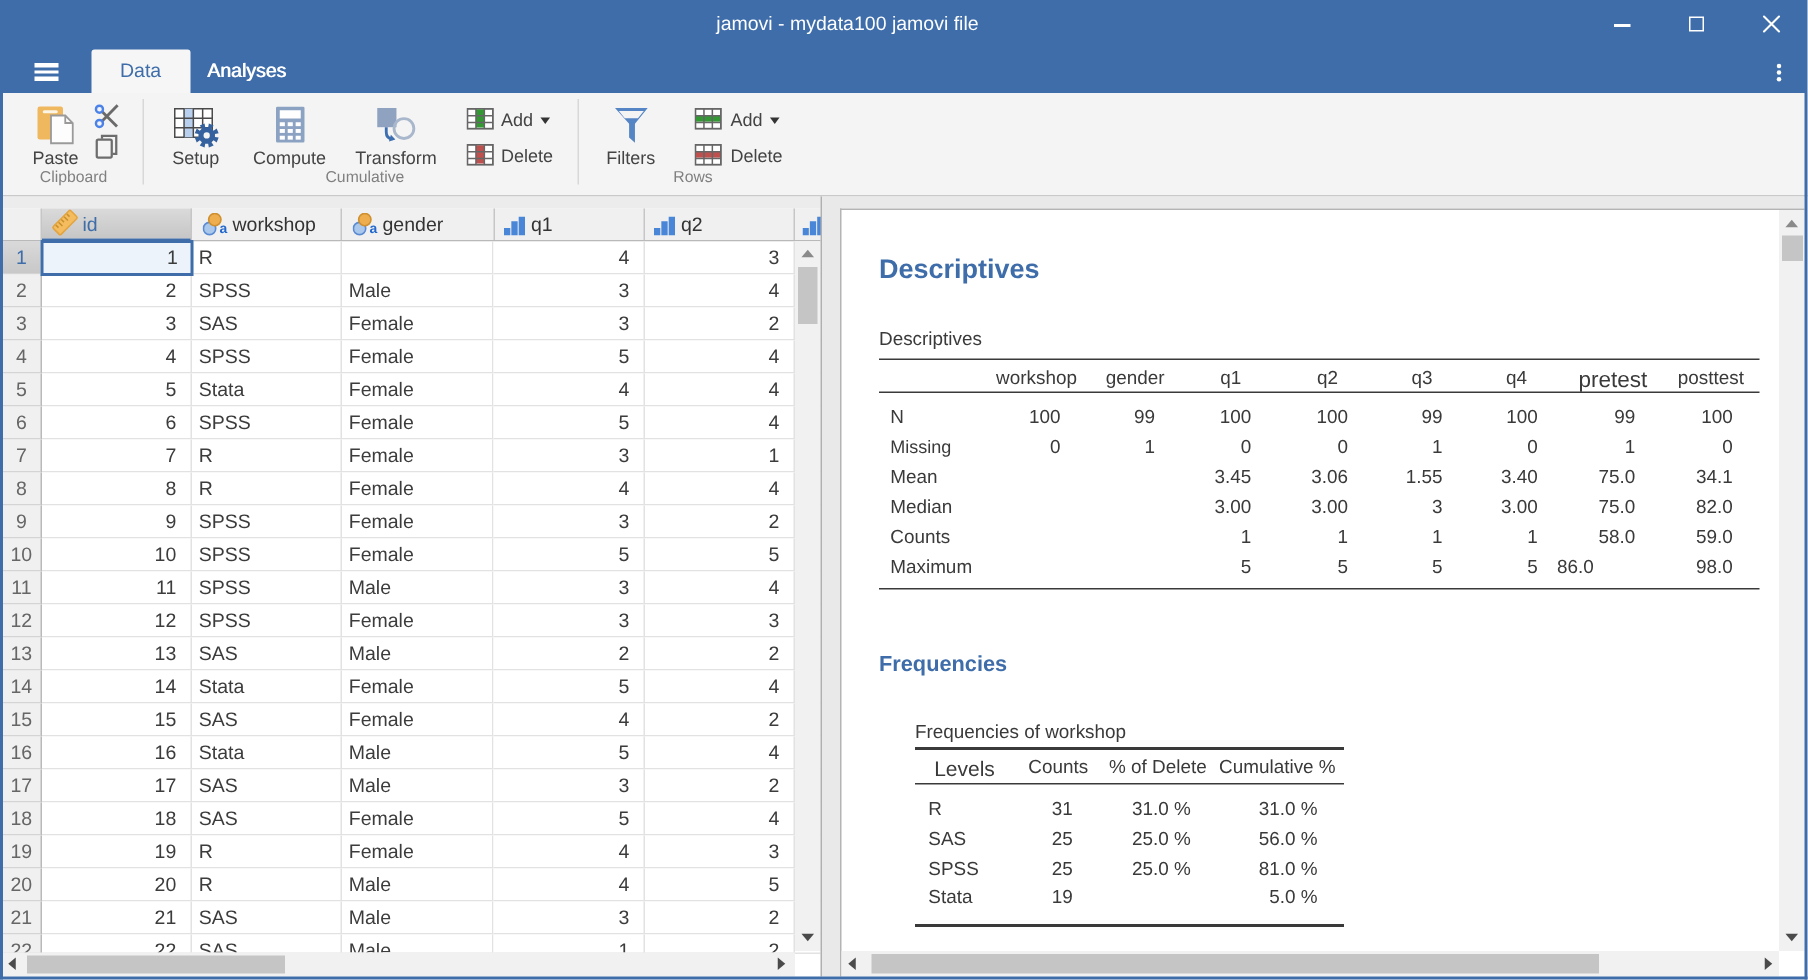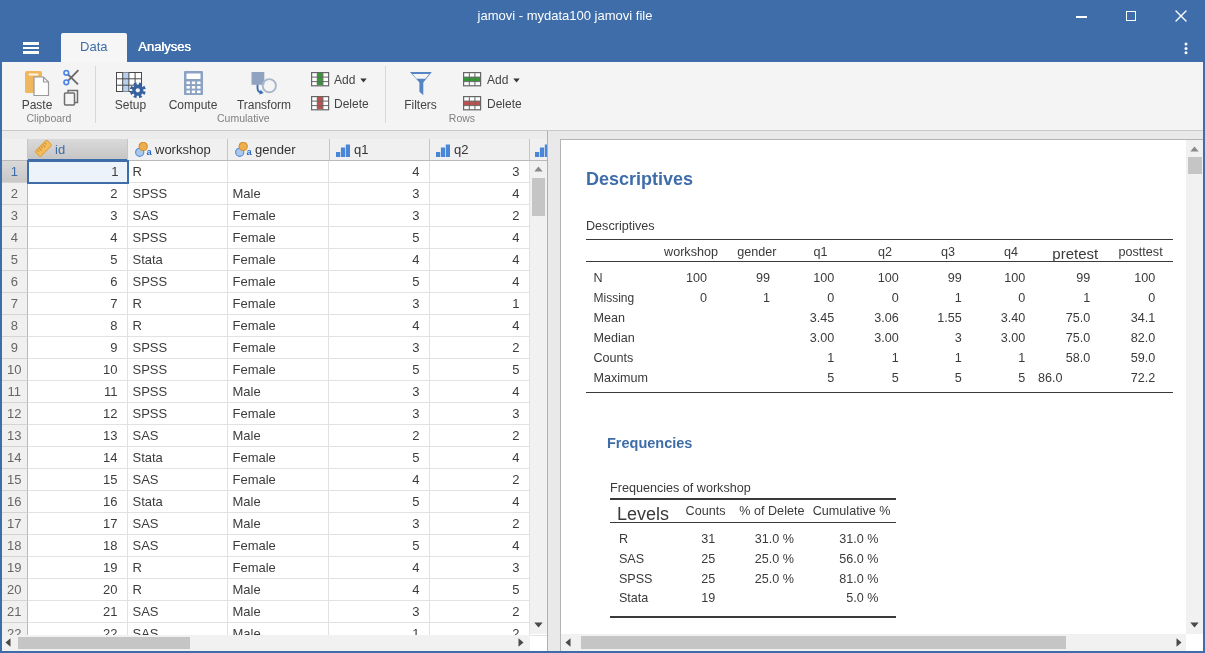--- a/index.html
+++ b/index.html
@@ -378,27 +378,27 @@
 <div class="a" style="left:881.7px;top:351px;width:80px;text-align:right;font-size:12.6px;color:#3a3a3a;">1</div>
 <div class="a" style="left:945.2px;top:351px;width:80px;text-align:right;font-size:12.6px;color:#3a3a3a;">1</div>
 <div class="a" style="left:1010.2px;top:351px;width:80px;text-align:right;font-size:12.6px;color:#3a3a3a;">58.0</div>
 <div class="a" style="left:1075.2px;top:351px;width:80px;text-align:right;font-size:12.6px;color:#3a3a3a;">59.0</div>
 <div class="a" style="left:593.5px;top:371px;font-size:12.6px;color:#3a3a3a;">Maximum</div>
 <div class="a" style="left:754.2px;top:371px;width:80px;text-align:right;font-size:12.6px;color:#3a3a3a;">5</div>
 <div class="a" style="left:818.7px;top:371px;width:80px;text-align:right;font-size:12.6px;color:#3a3a3a;">5</div>
 <div class="a" style="left:881.7px;top:371px;width:80px;text-align:right;font-size:12.6px;color:#3a3a3a;">5</div>
 <div class="a" style="left:945.2px;top:371px;width:80px;text-align:right;font-size:12.6px;color:#3a3a3a;">5</div>
 <div class="a" style="left:1010.2px;top:371px;width:80px;text-align:center;font-size:12.6px;color:#3a3a3a;">86.0</div>
-<div class="a" style="left:1075.2px;top:371px;width:80px;text-align:right;font-size:12.6px;color:#3a3a3a;">72.2</div>
-<div class="a" style="left:586px;top:434.5px;font-size:14.5px;font-weight:bold;color:#3e6da9;margin-left:21px;">Frequencies</div>
+<div class="a" style="left:1075.2px;top:371px;width:80px;text-align:right;font-size:12.6px;color:#3a3a3a;">98.0</div>
+<div class="a" style="left:586px;top:434.5px;font-size:14.5px;font-weight:bold;color:#3e6da9;">Frequencies</div>
 <div class="a" style="left:610px;top:481px;font-size:12.6px;color:#3a3a3a;">Frequencies of workshop</div>
 <div class="a" style="left:610px;top:498.4px;width:286px;height:1.6px;background:#3a3a3a;"></div>
 <div class="a" style="left:610px;top:522.2px;width:286px;height:1.1px;background:#3a3a3a;"></div>
 <div class="a" style="left:610px;top:616.2px;width:286px;height:1.9px;background:#3a3a3a;"></div>
-<div class="a" style="left:588px;top:504px;width:110px;text-align:center;font-size:18px;color:#3a3a3a;">Levels</div>
+<div class="a" style="left:588px;top:504px;width:110px;text-align:center;font-size:14px;color:#3a3a3a;">Levels</div>
 <div class="a" style="left:650.5px;top:504px;width:110px;text-align:center;font-size:12.6px;color:#3a3a3a;">Counts</div>
 <div class="a" style="left:716.9px;top:504px;width:110px;text-align:center;font-size:12.6px;color:#3a3a3a;">% of Delete</div>
 <div class="a" style="left:796.6px;top:504px;width:110px;text-align:center;font-size:12.6px;color:#3a3a3a;">Cumulative %</div>
 <div class="a" style="left:618.9px;top:532.3px;font-size:12.6px;color:#3a3a3a;">R</div>
 <div class="a" style="left:635.2px;top:532.3px;width:80px;text-align:right;font-size:12.6px;color:#3a3a3a;">31</div>
 <div class="a" style="left:713.9px;top:532.3px;width:80px;text-align:right;font-size:12.6px;color:#3a3a3a;">31.0 %</div>
 <div class="a" style="left:798.4px;top:532.3px;width:80px;text-align:right;font-size:12.6px;color:#3a3a3a;">31.0 %</div>
 <div class="a" style="left:618.9px;top:551.9px;font-size:12.6px;color:#3a3a3a;">SAS</div>
 <div class="a" style="left:635.2px;top:551.9px;width:80px;text-align:right;font-size:12.6px;color:#3a3a3a;">25</div>
 <div class="a" style="left:713.9px;top:551.9px;width:80px;text-align:right;font-size:12.6px;color:#3a3a3a;">25.0 %</div>

